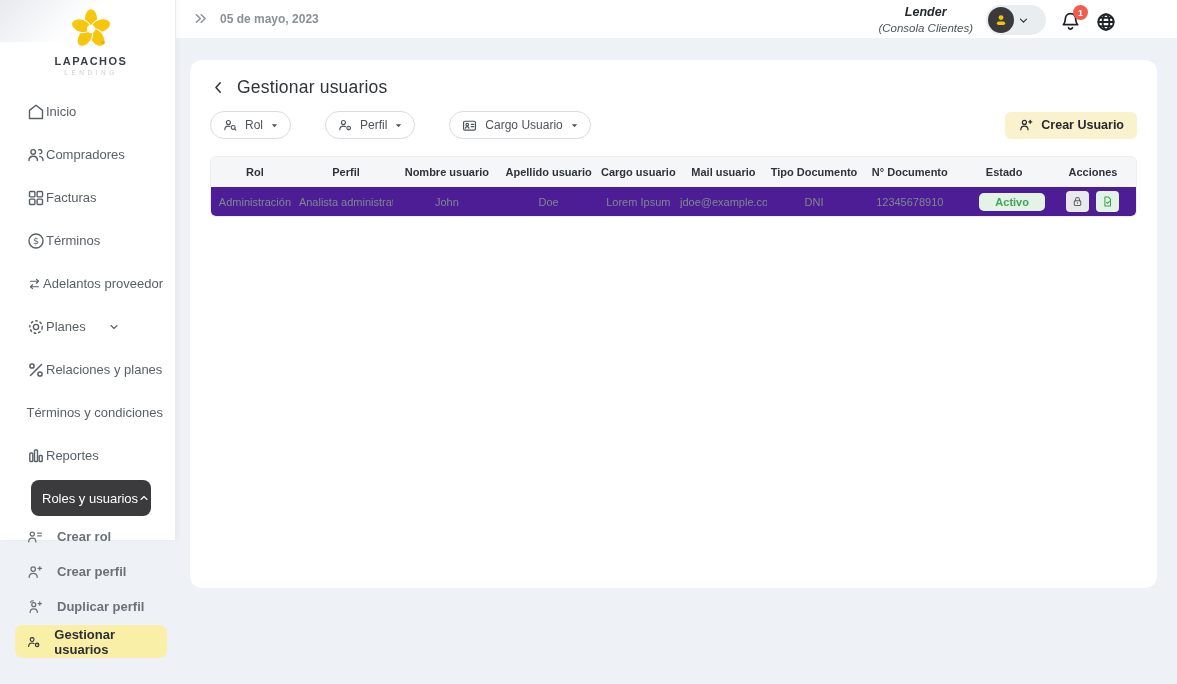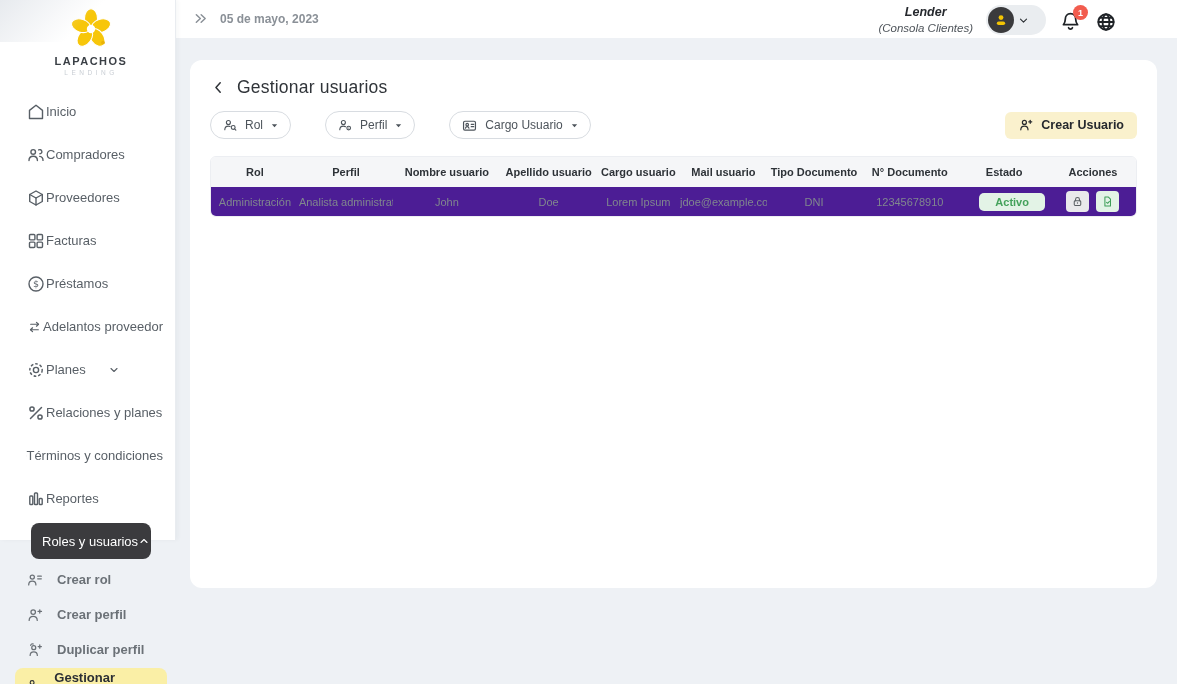--- a/index.html
+++ b/index.html
@@ -150,45 +150,37 @@
     <div class="nav-item">
       <svg width="20" height="20" viewBox="0 0 20 20" fill="none" stroke="#585f66" stroke-width="1.4" stroke-linecap="round" stroke-linejoin="round">
         <circle cx="7.2" cy="6.9" r="2.3"></circle>
           <path d="M3 15.6 c0-2.8 1.9-4.3 4.2-4.3 s4.2 1.5 4.2 4.3"></path>
         <path d="M12.7 4.9 a2.1 2.1 0 1 1 1.2 3.9"></path>
           <path d="M13.7 11.4 c2 .3 3.3 1.8 3.3 4"></path>
       </svg>
       <span class="lbl">Compradores</span>
     </div>
 
-    <div class="nav-item">
-      <svg width="20" height="20" viewBox="0 0 20 20" fill="none" stroke="#585f66" stroke-width="1.4" stroke-linecap="round" stroke-linejoin="round">
-        <path d="M10 3 L16.3 6.5 V13.5 L10 17 L3.7 13.5 V6.5 Z"></path>
-          <path d="M3.7 6.5 L10 10 L16.3 6.5"></path>
-          <path d="M10 10 V17"></path>
-      </svg>
-      <span class="lbl">Proveedores</span>
-    </div>
 
     <div class="nav-item">
       <svg width="20" height="20" viewBox="0 0 20 20" fill="none" stroke="#585f66" stroke-width="1.4">
         <rect x="3.5" y="3.5" width="5.4" height="5.4" rx="1"></rect>
           <rect x="11.1" y="3.5" width="5.4" height="5.4" rx="1"></rect>
         <rect x="3.5" y="11.1" width="5.4" height="5.4" rx="1"></rect>
           <rect x="11.1" y="11.1" width="5.4" height="5.4" rx="1"></rect>
       </svg>
       <span class="lbl">Facturas</span>
     </div>
 
     <div class="nav-item">
       <svg width="20" height="20" viewBox="0 0 20 20" fill="none" stroke="#585f66" stroke-width="1.4">
         <circle cx="10" cy="10" r="7"></circle>
         <text x="10" y="13.3" font-size="9.5" text-anchor="middle" fill="#585f66" stroke="none" font-family="DejaVu Sans, sans-serif">$</text>
       </svg>
-      <span class="lbl">Préstamos</span>
+      <span class="lbl">Términos</span>
     </div>
 
     <div class="nav-item">
       <svg width="20" height="20" viewBox="0 0 20 20" fill="none" stroke="#585f66" stroke-width="1.4" stroke-linecap="round" stroke-linejoin="round">
         <path d="M5.5 6.8 H14.5"></path>
           <path d="M12.3 4.5 L14.7 6.8 L12.3 9.1"></path>
         <path d="M14.5 13.2 H5.5"></path>
           <path d="M7.7 10.9 L5.3 13.2 L7.7 15.5"></path>
       </svg>
       <span class="lbl">Adelantos proveedor</span>

